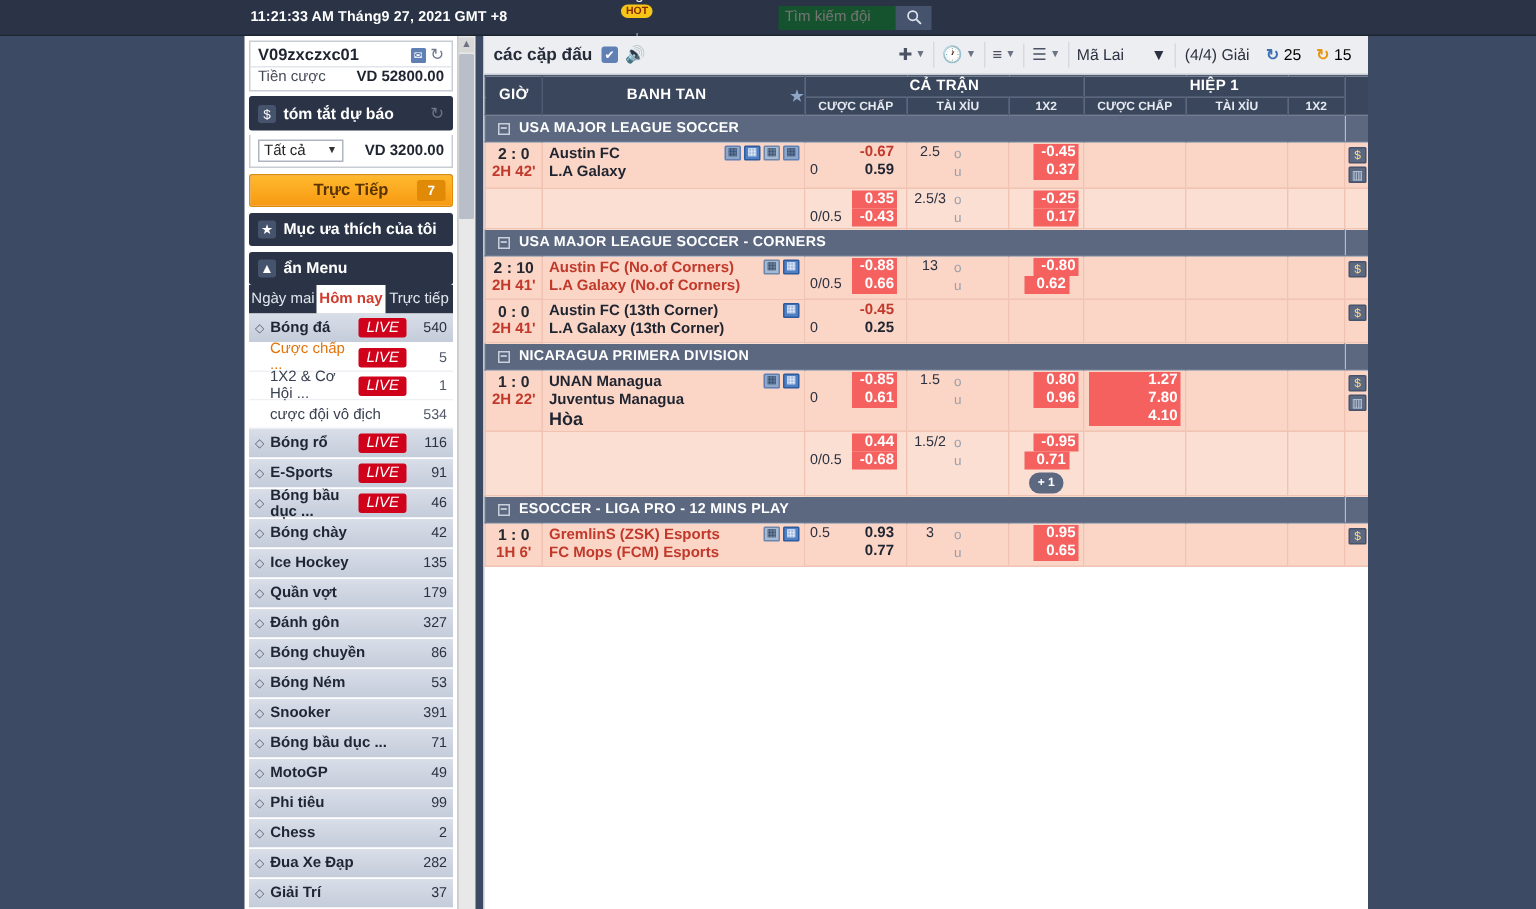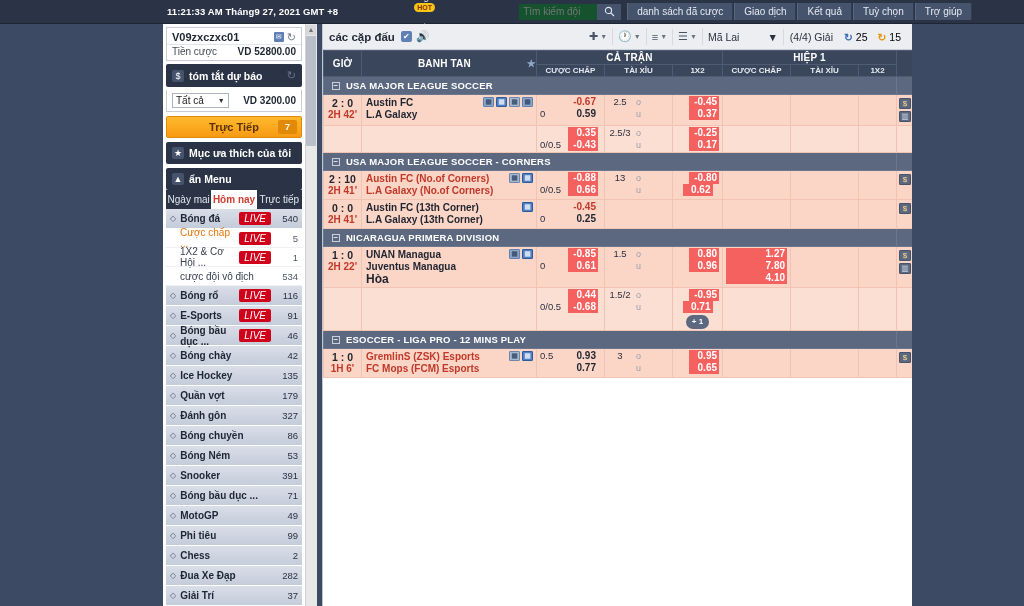--- a/index.html
+++ b/index.html
@@ -191,21 +191,21 @@
     margin-right: 5px; cursor: pointer;
   }
   .spk { color: #4a6ea8; font-size: 11px; cursor: pointer; }
   .mt-right { margin-left: auto; display: flex; align-items: center; gap: 0; }
   .mt-btn {
     padding: 2px 5px; color: #4a5263; font-size: 11px; cursor: pointer;
     border-right: 1px solid #d5d9e0; display: flex; align-items: center; gap: 2px;
   }
   .mt-btn .car { font-size: 7px; color: #6b7383; }
   .mt-select {
-    display: flex; align-items: flex-end; gap: 28px; padding: 2px 5px;
+    display: flex; align-items: flex-end; gap: 18px; padding: 2px 5px;
     font-size: 10.5px; color: #2b3140; border-right: 1px solid #d5d9e0; cursor: pointer;
   }
   .mt-txt { padding: 2px 6px; font-size: 10.5px; color: #2b3140; white-space: nowrap; }
   .mt-cnt { display: flex; align-items: center; gap: 3px; padding: 2px 5px; font-size: 10.5px; }
   .cl-blue { color: #3c6fb5; font-weight: bold; }
   .cl-org { color: #e8960d; font-weight: bold; }
 
   
   table.odds { width: 590px; border-collapse: collapse; table-layout: fixed; }
   .hdr1 th {
@@ -305,27 +305,20 @@
     <div class="tb-search-wrap">
       <input class="tb-search" type="text" placeholder="Tìm kiếm đội" style="">
       <div class="tb-search-btn">
         <svg width="11" height="11" viewBox="0 0 16 16">
             <circle cx="6.5" cy="6.5" r="4.5" stroke="#dfe5ef" stroke-width="1.6" fill="none"></circle>
             <line x1="10" y1="10" x2="14.5" y2="14.5" stroke="#dfe5ef" stroke-width="1.8"></line>
           </svg>
       </div>
     </div>
 
-    <div class="tb-nav">
-      <div class="tb-nav-item">danh sách đã cược</div>
-      <div class="tb-nav-item">Giao dịch</div>
-      <div class="tb-nav-item">Kết quả</div>
-      <div class="tb-nav-item">Tuỳ chọn</div>
-      <div class="tb-nav-item">Trợ giúp</div>
-    </div>
   </div>
 
   <div class="sidebar">
 
     <div class="acct">
       <div class="acct-row1">
         <span class="acct-name">V09zxczxc01</span>
         <span class="acct-icons">
           <span class="ico-mini">✉</span>
           <span class="ico-refresh">↻</span>

